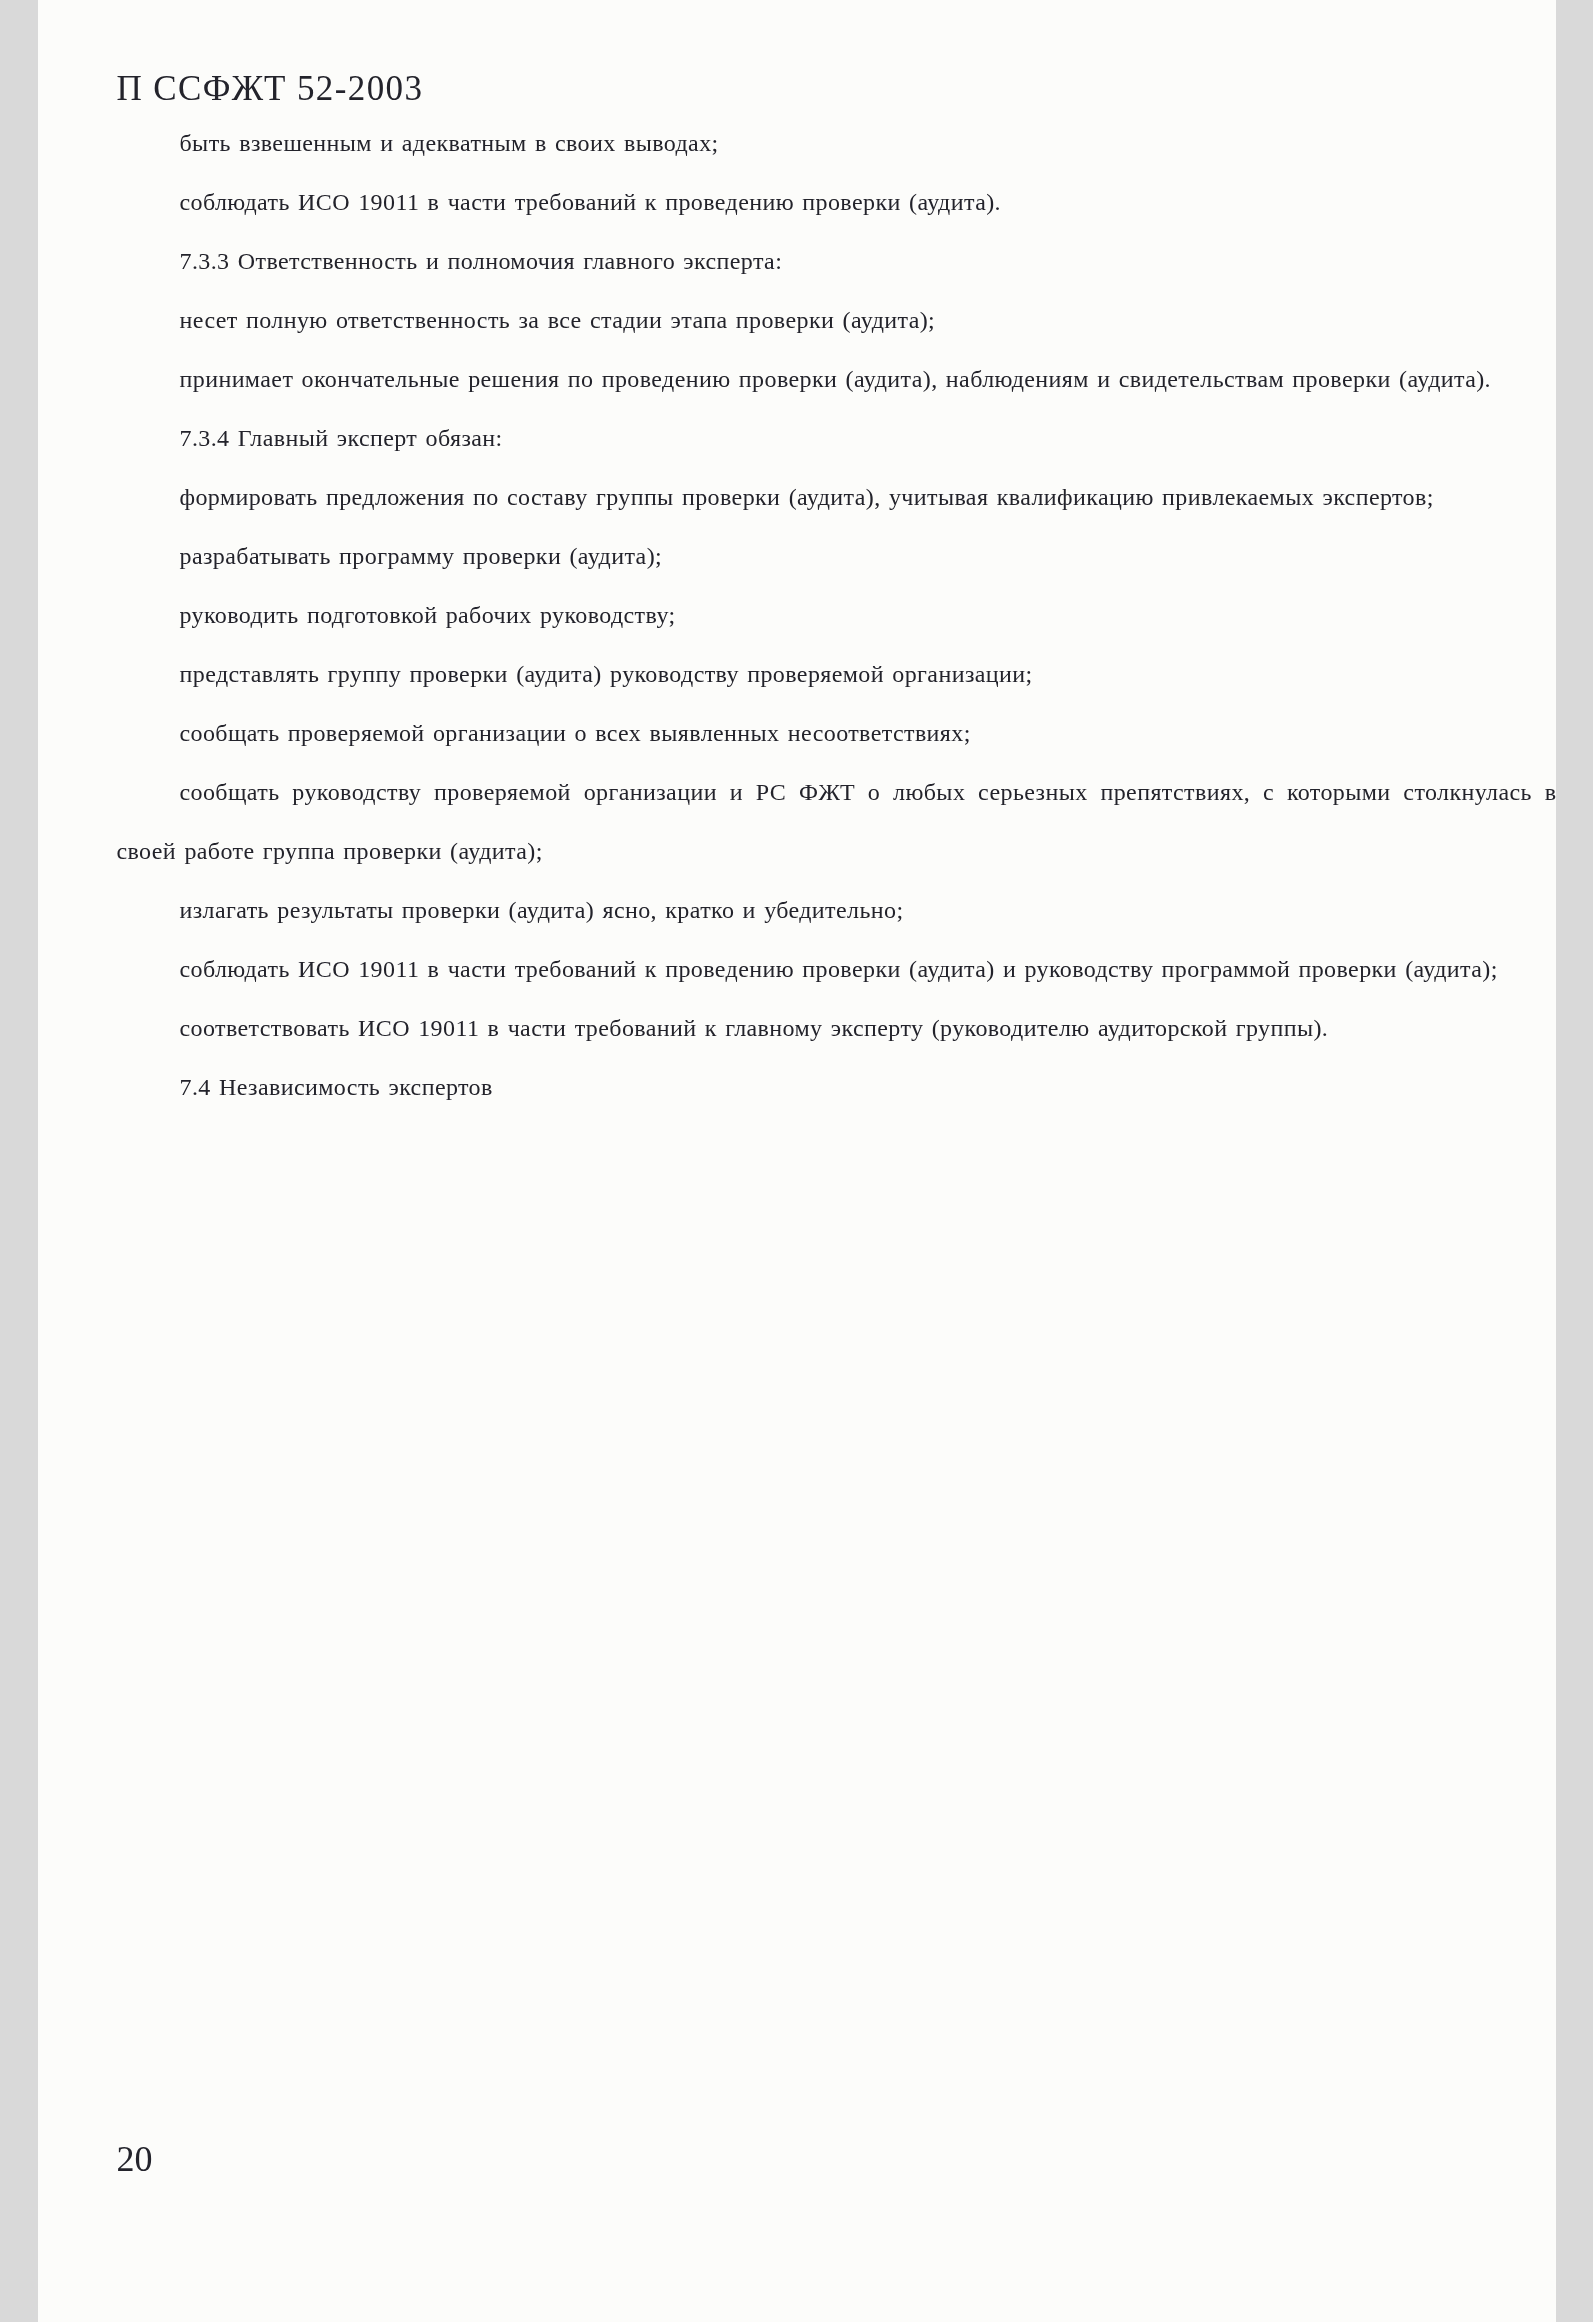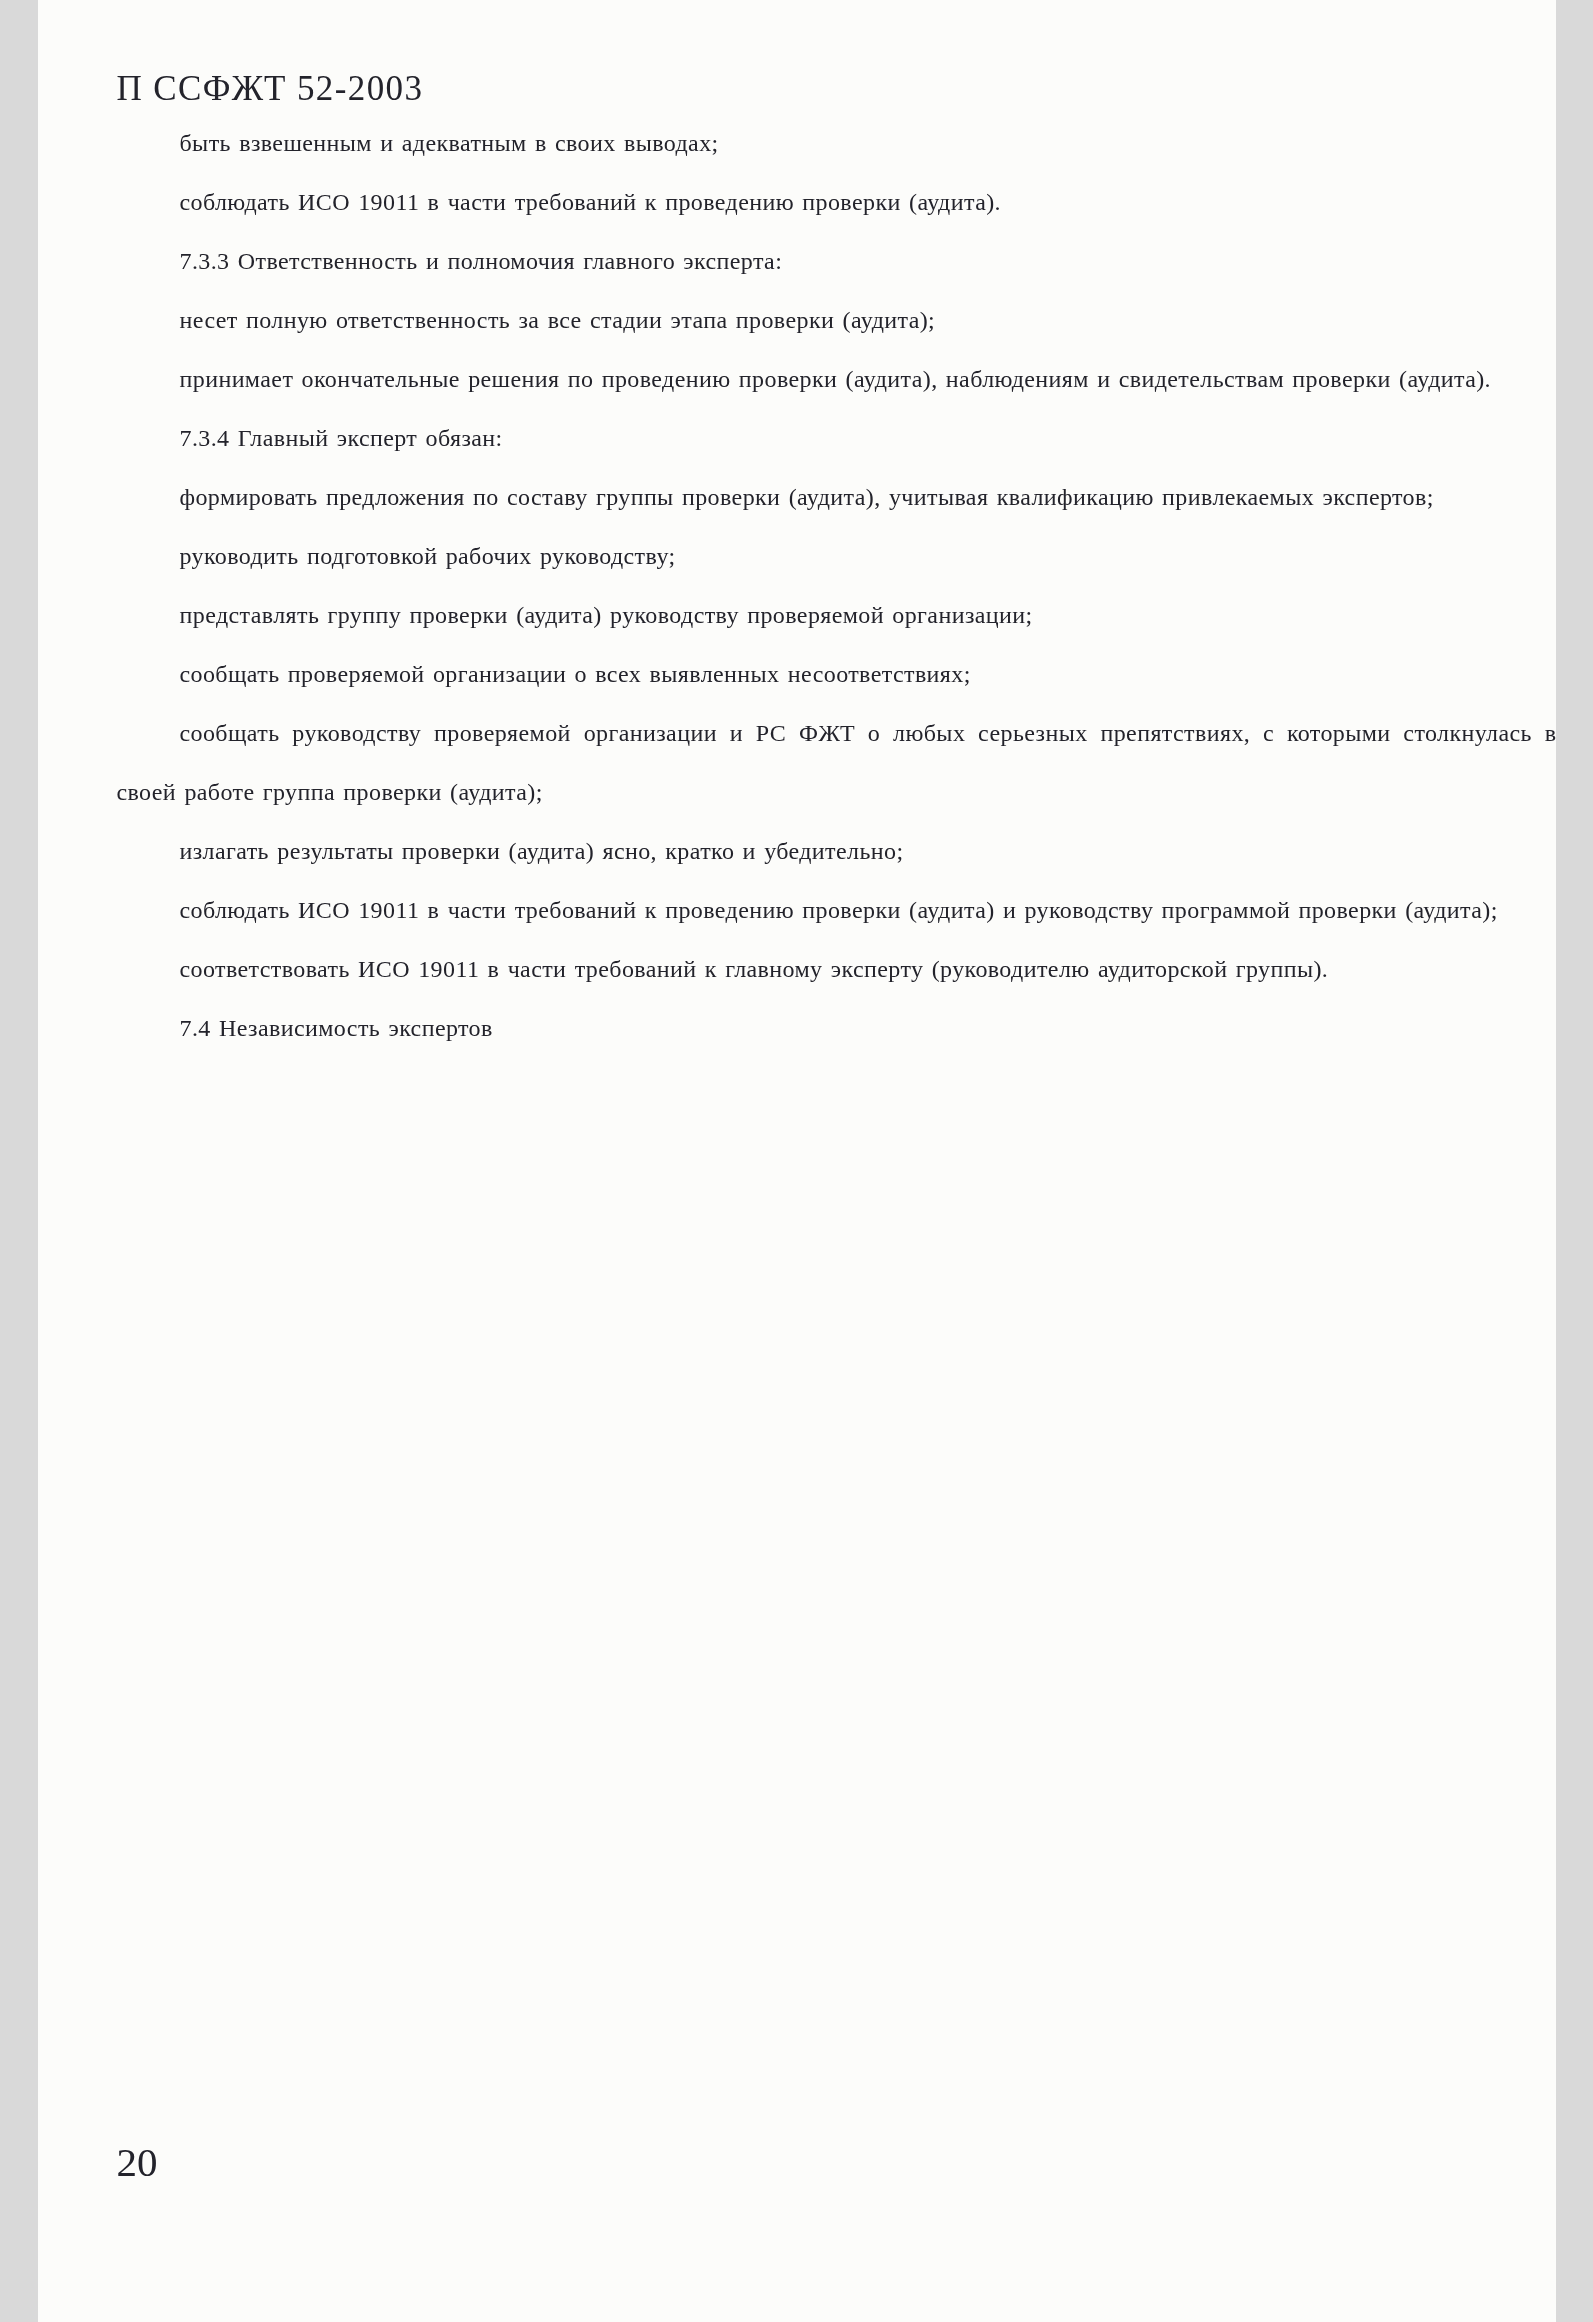--- a/index.html
+++ b/index.html
@@ -37,39 +37,40 @@
     text-align: justify;
     font-size: 24px;
     line-height: 59px;
     letter-spacing: 0.4px;
     word-spacing: 1.9px;
   }
   .page-number {
     position: absolute;
     left: 79px;
     top: 2138px;
-    font-size: 41px;
+    font-size: 36px;
     text-align: center;
   }
 </style>
 </head>
 <body>
 
 <div class="page">
 
   <div class="doc-header">П ССФЖТ 52-2003</div>
 
   <div class="content">
     <p>быть взвешенным и адекватным в своих выводах;</p>
     <p>соблюдать ИСО 19011 в части требований к проведению проверки (аудита).</p>
     <p>7.3.3 Ответственность и полномочия главного эксперта:</p>
     <p>несет полную ответственность за все стадии этапа проверки (аудита);</p>
     <p>принимает окончательные решения по проведению проверки (аудита), наблюдениям и свидетельствам проверки (аудита).</p>
     <p>7.3.4 Главный эксперт обязан:</p>
     <p>формировать предложения по составу группы проверки (аудита), учитывая квалификацию привлекаемых экспертов;</p>
+    <p>разрабатывать программу проверки (аудита);</p>
     <p>руководить подготовкой рабочих руководству;</p>
     <p>представлять группу проверки (аудита) руководству проверяемой организации;</p>
     <p>сообщать проверяемой организации о всех выявленных несоответствиях;</p>
     <p>сообщать руководству проверяемой организации и РС ФЖТ о любых серьезных препятствиях, с которыми столкнулась в своей работе группа проверки (аудита);</p>
     <p>излагать результаты проверки (аудита) ясно, кратко и убедительно;</p>
     <p>соблюдать ИСО 19011 в части требований к проведению проверки (аудита) и руководству программой проверки (аудита);</p>
     <p>соответствовать ИСО 19011 в части требований к главному эксперту (руководителю аудиторской группы).</p>
     <p>7.4 Независимость экспертов</p>
   </div>
 

